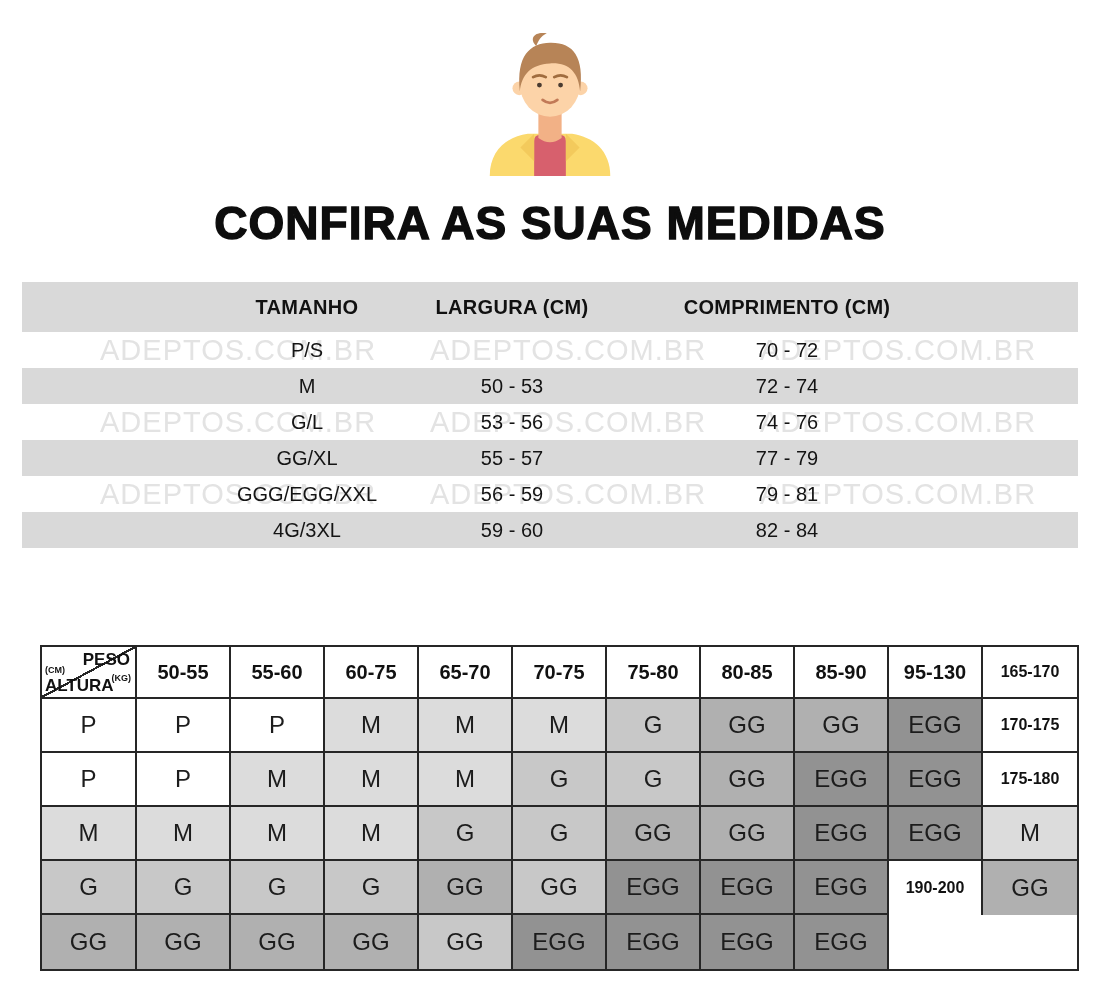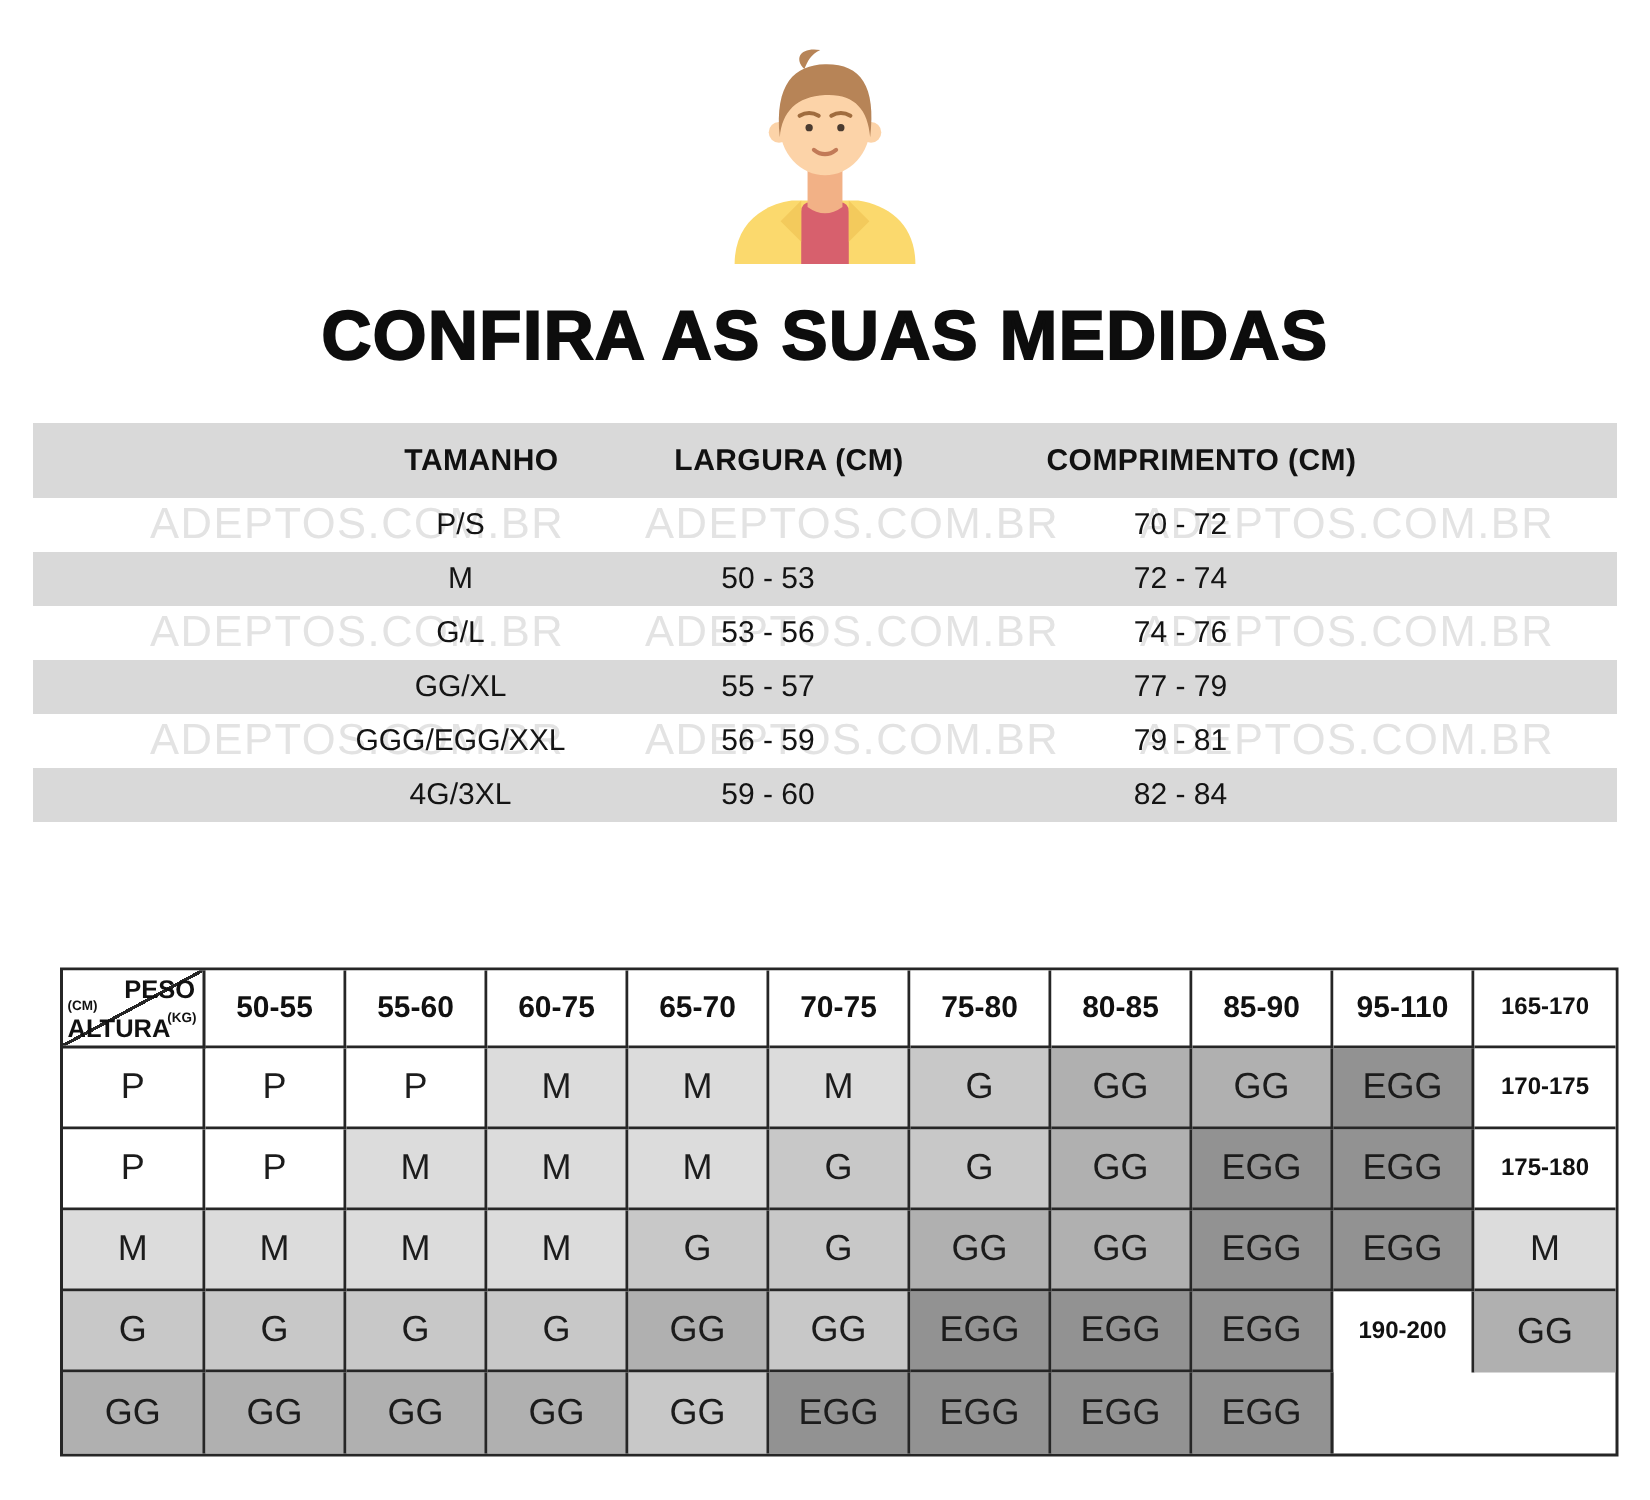--- a/index.html
+++ b/index.html
@@ -44,21 +44,21 @@
     left: 22px;
     top: 282px;
     width: 1056px;
   }
   .st-row {
     position: relative;
     display: grid;
     grid-template-columns: 165px 240px 170px 380px 1fr;
     align-items: center;
   }
-  .st-header { height: 50px; background: #d9d9d9; padding-left: 14px; }
+  .st-header { height: 50px; background: #d9d9d9; }
   .st-data   { height: 36px; background: #ffffff; }
   .st-data.alt { background: #d9d9d9; }
   .st-h {
     font-weight: bold;
     font-size: 20px;
     text-align: center;
     letter-spacing: 0.3px;
     position: relative;
     z-index: 1;
   }
@@ -219,21 +219,21 @@
       <span class="corner-altura">ALTURA</span>
     </div>
   <div class="mx-cell mx-head">50-55</div>
       <div class="mx-cell mx-head">55-60</div>
       <div class="mx-cell mx-head">60-75</div>
       <div class="mx-cell mx-head">65-70</div>
       <div class="mx-cell mx-head">70-75</div>
       <div class="mx-cell mx-head">75-80</div>
       <div class="mx-cell mx-head">80-85</div>
       <div class="mx-cell mx-head">85-90</div>
-      <div class="mx-cell mx-head">95-110</div>
+      <div class="mx-cell mx-head">95-130</div>
       <div class="mx-cell mx-label">165-170</div>
       <div class="mx-cell mx-size" style="background: rgb(255, 255, 255);">P</div>
       <div class="mx-cell mx-size" style="background: rgb(255, 255, 255);">P</div>
       <div class="mx-cell mx-size" style="background: rgb(255, 255, 255);">P</div>
       <div class="mx-cell mx-size" style="background: rgb(220, 220, 220);">M</div>
       <div class="mx-cell mx-size" style="background: rgb(220, 220, 220);">M</div>
       <div class="mx-cell mx-size" style="background: rgb(220, 220, 220);">M</div>
       <div class="mx-cell mx-size" style="background: rgb(200, 200, 200);">G</div>
       <div class="mx-cell mx-size" style="background: rgb(176, 176, 176);">GG</div>
       <div class="mx-cell mx-size" style="background: rgb(176, 176, 176);">GG</div>

